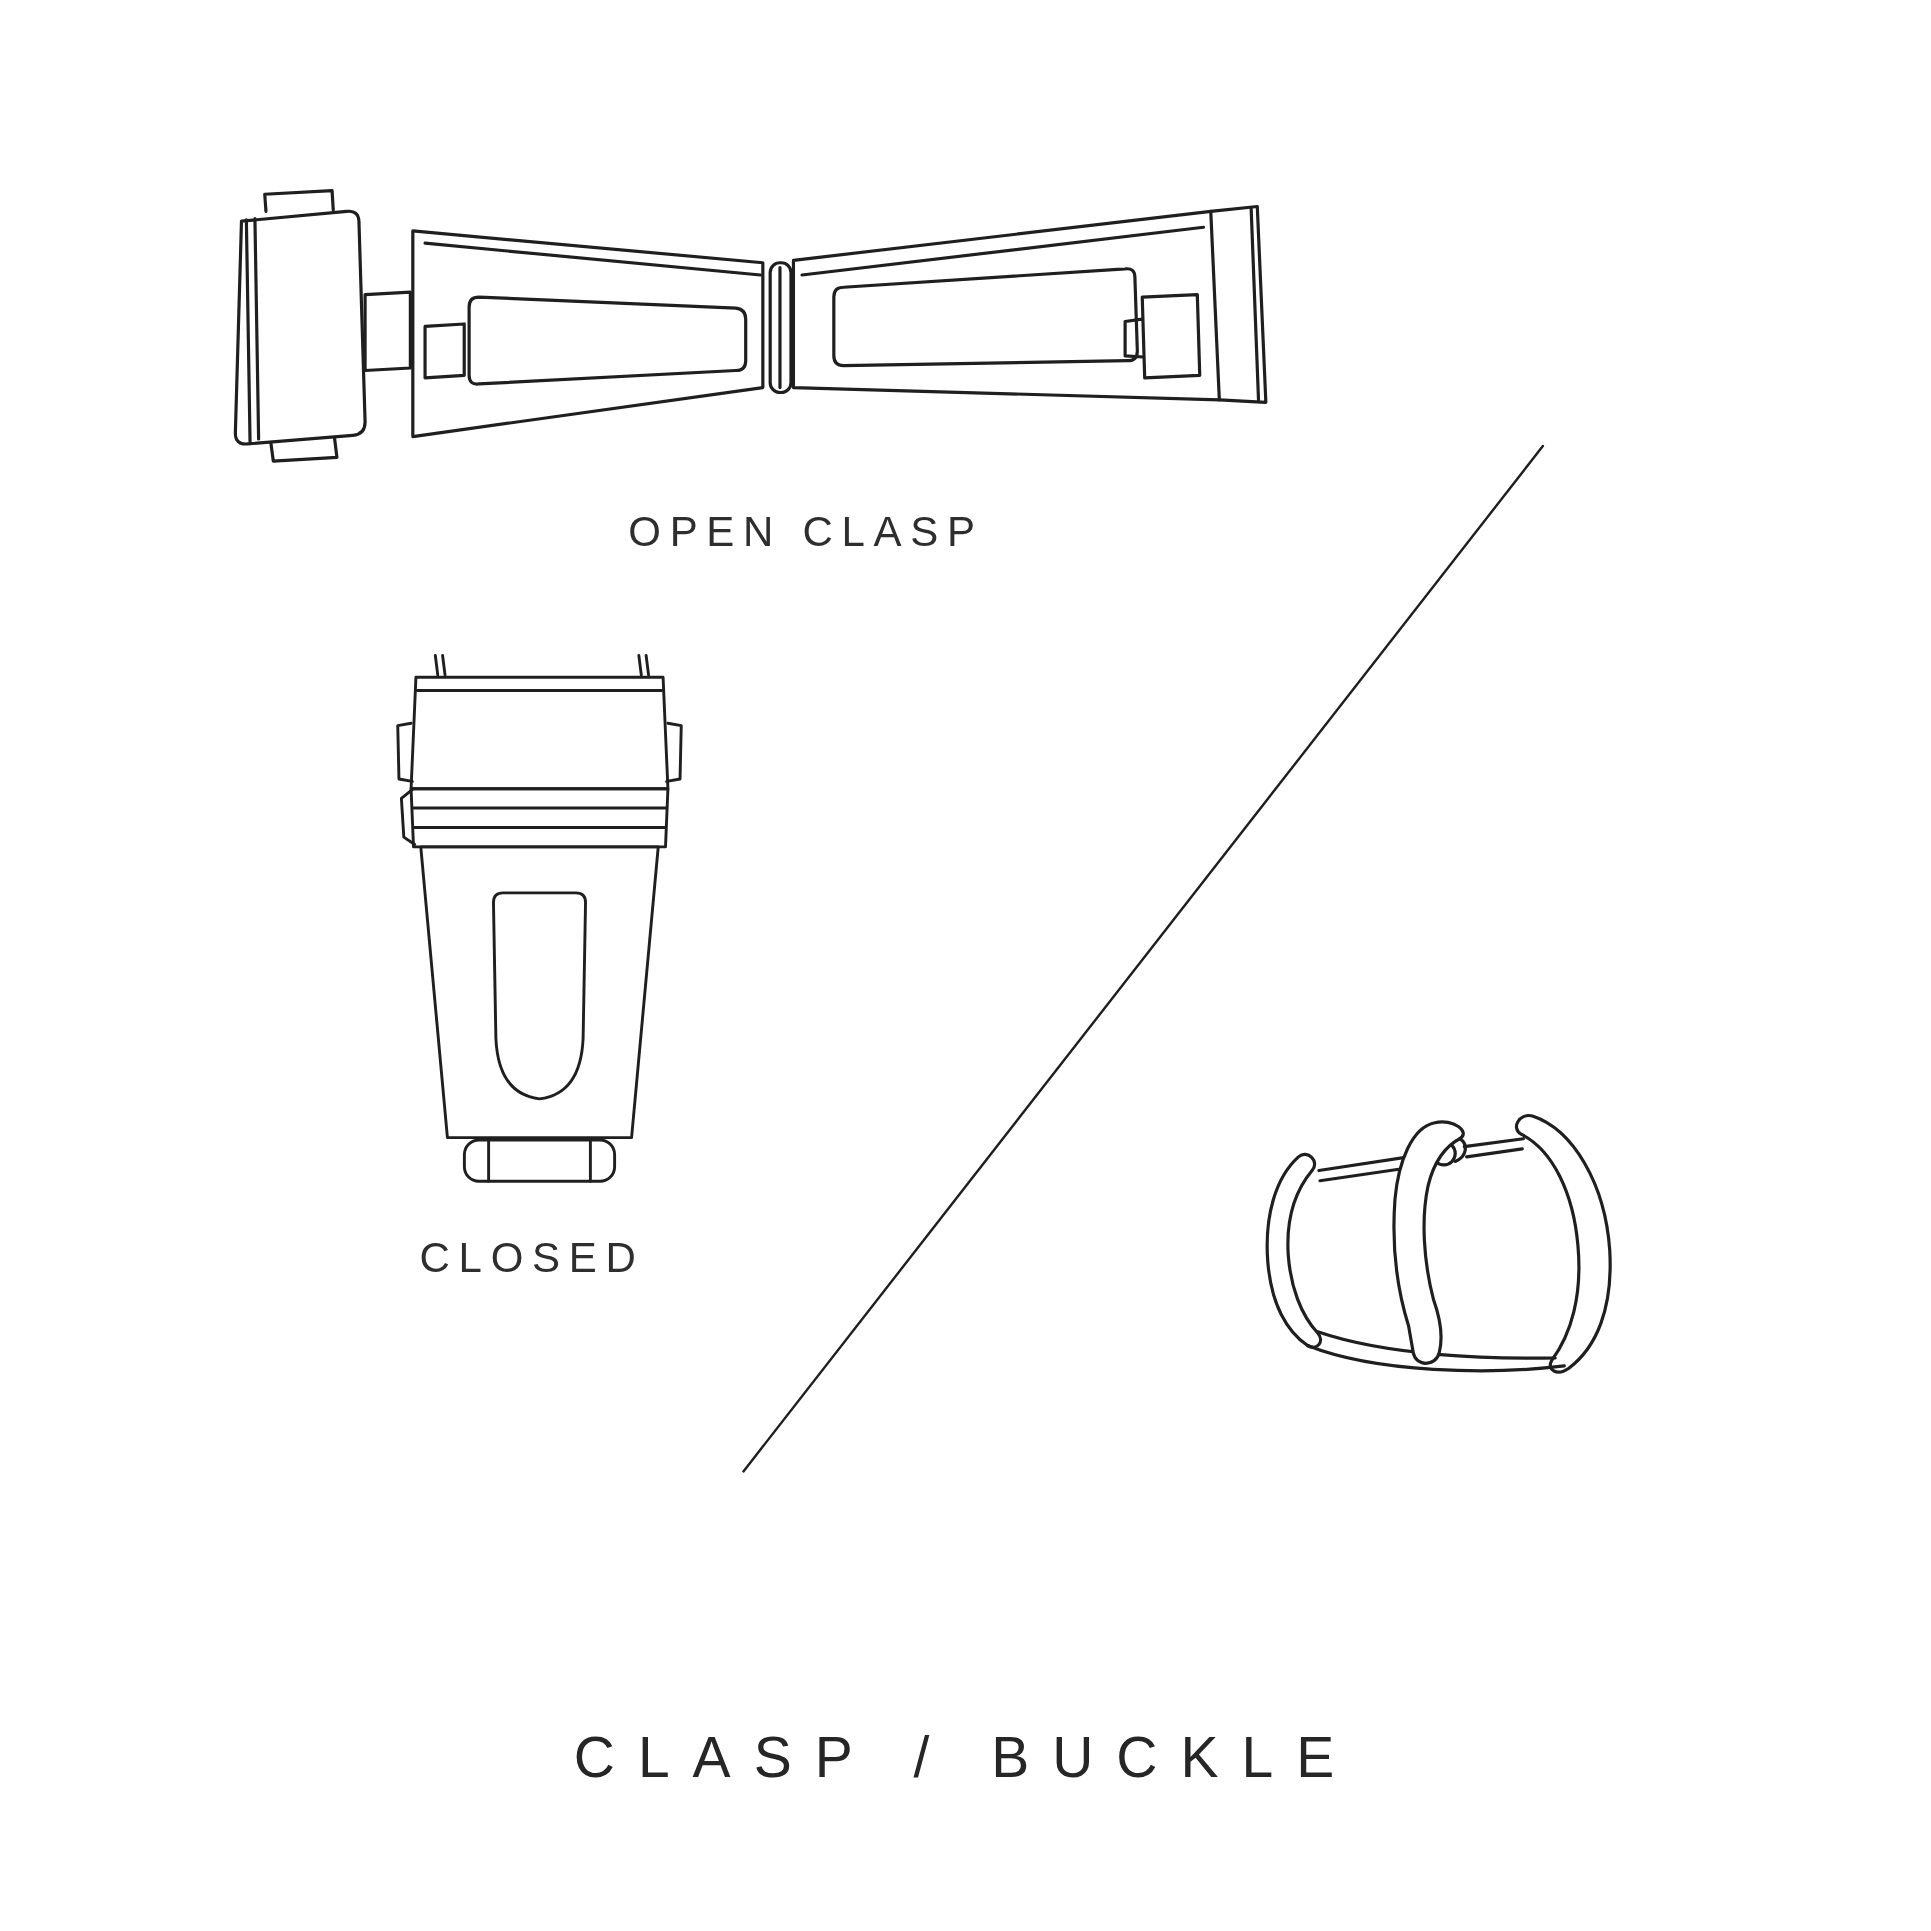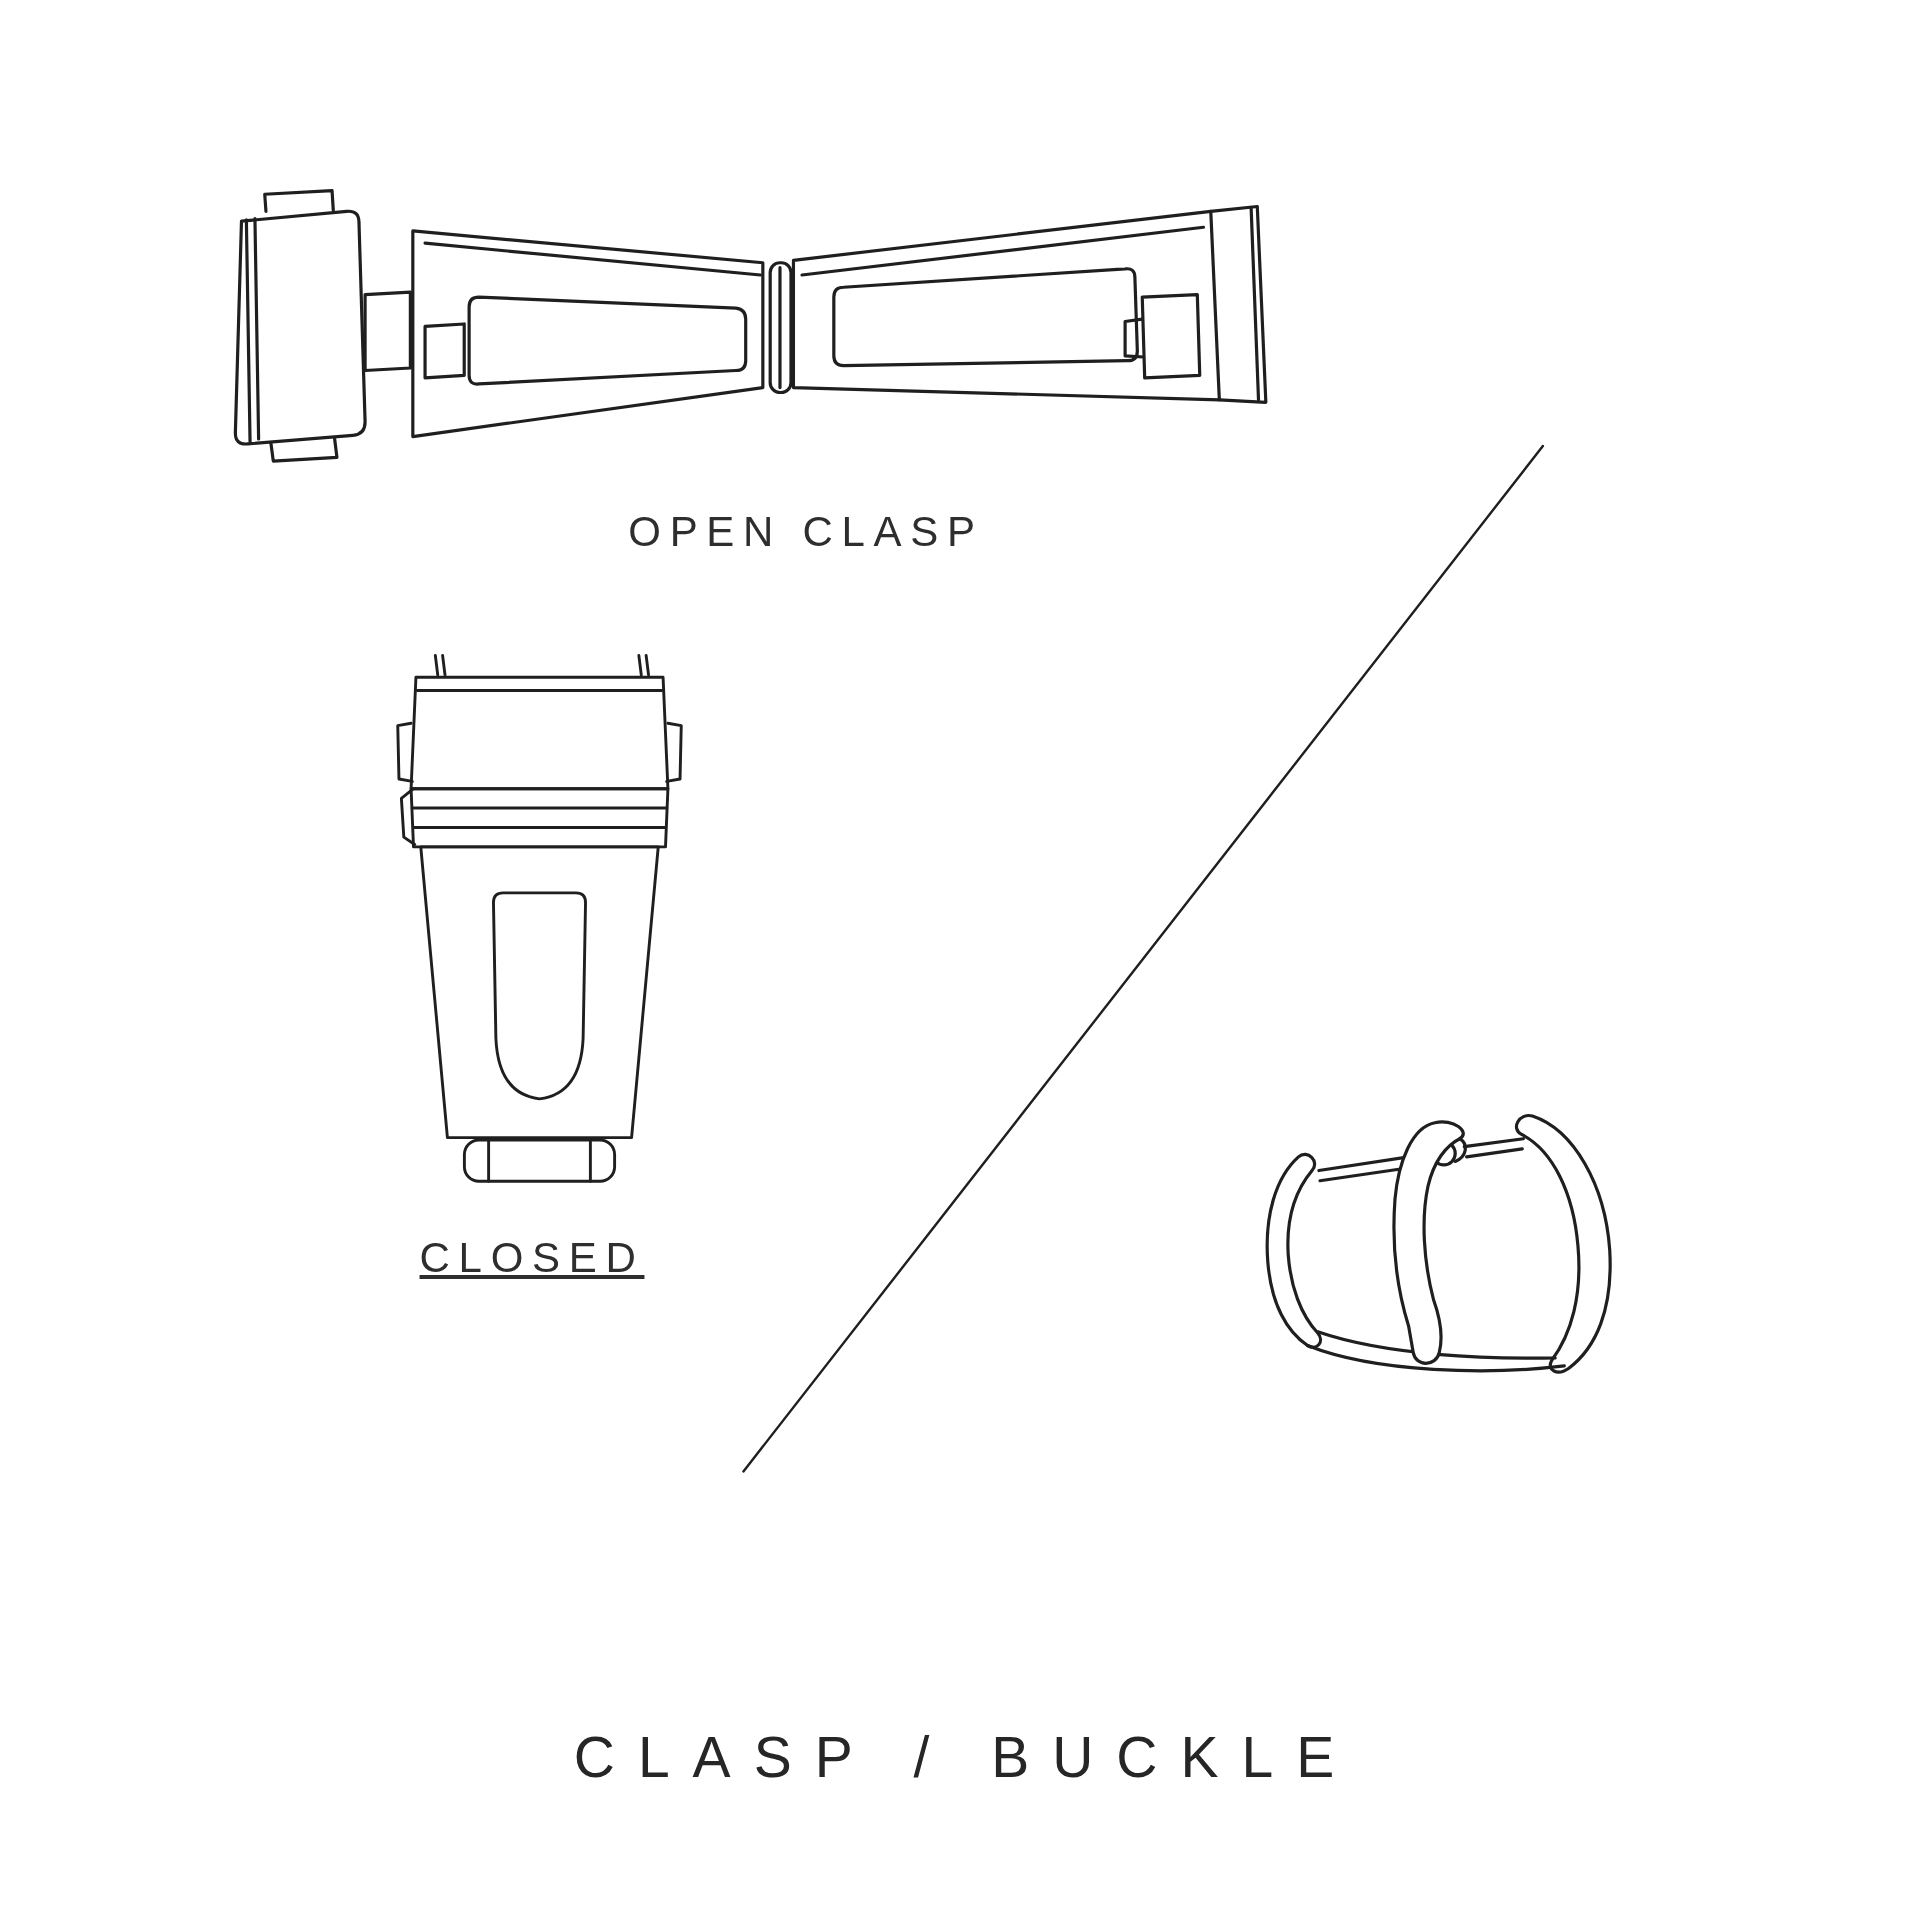--- a/index.html
+++ b/index.html
@@ -124,21 +124,21 @@
         <path d="M32,160 L228,160 L206,400 L54,400 Z"></path>
         <path d="M100,198 L160,198 Q168,198 168,206 L166,318 Q164,364 130,368 Q96,364 94,318 L92,206 Q92,198 100,198 Z"></path>
 
         <rect x="68" y="402" width="124" height="34" rx="12"></rect>
         <line x1="88" y1="402" x2="88" y2="436"></line>
         <line x1="172" y1="402" x2="172" y2="436"></line>
       </g>
     </svg>
   </div>
 
-  <div class="caption" style="left:532px; top:1234px;text-decoration:underline;">CLOSED</div>
+  <div class="caption" style="left:532px; top:1234px;">CLOSED</div>
 
   <svg class="divider-svg" viewBox="0 0 2000 2000" width="1931" height="1931">
     <line x1="1598" y1="462" x2="770" y2="1524" stroke="#1f1f1f" stroke-width="2.5" stroke-linecap="round"></line>
   </svg>
 
   <div class="fig" style="left:1228px; top:1091px; width:409px;">
     <svg viewBox="0 0 360 280">
       <g stroke-width="2.8">
 
         <path class="fillw" d="M268,22 C304,34 332,82 336,140 C339,192 324,226 300,244 C290,251 280,246 285,237 C302,214 312,180 308,136 C304,90 286,52 258,38 C249,33 256,19 268,22 Z"></path>

